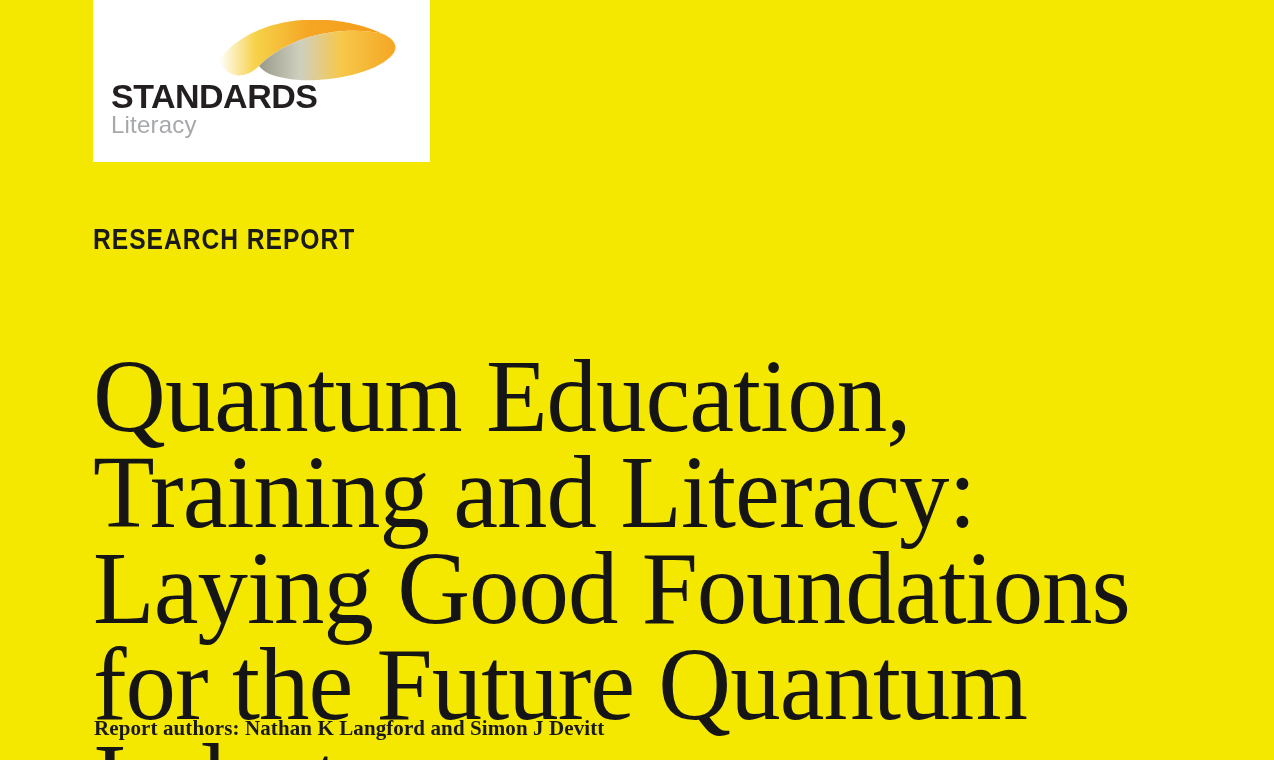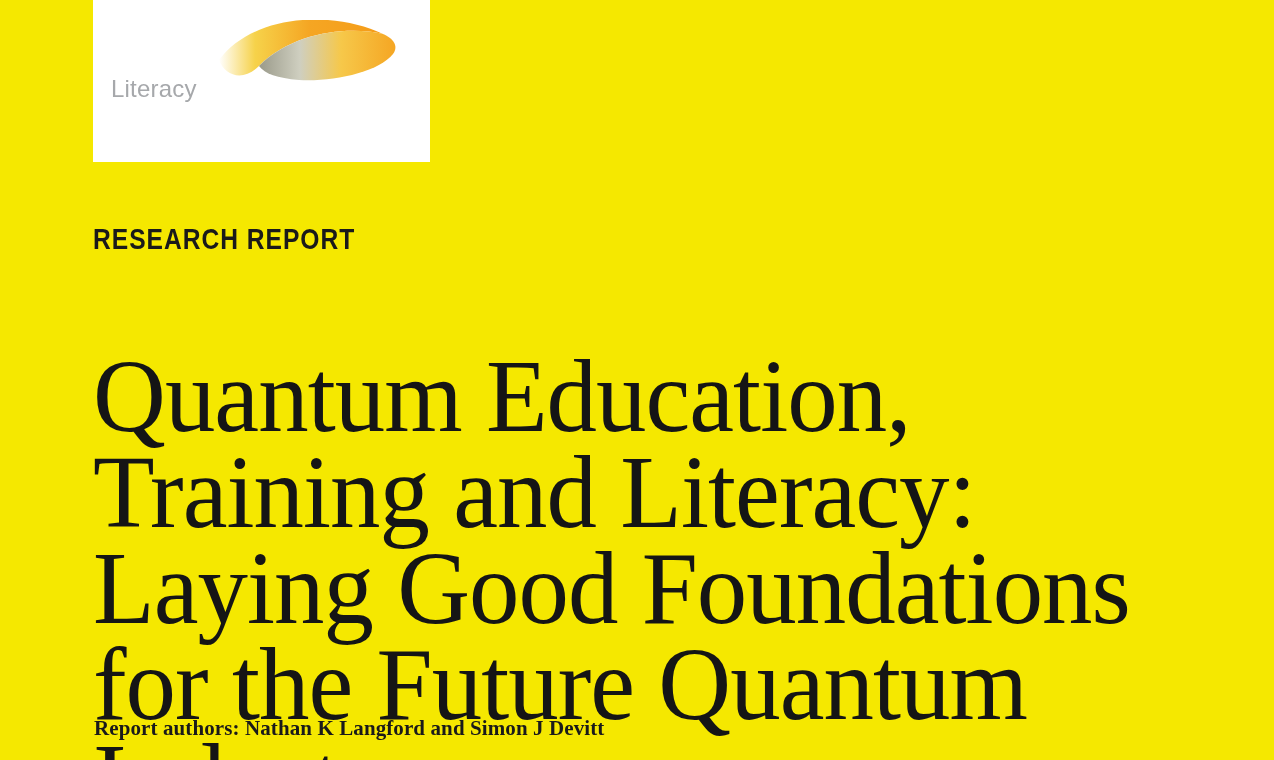--- a/index.html
+++ b/index.html
@@ -120,20 +120,21 @@
             <stop offset="60%" stop-color="#f6c84a"></stop>
             <stop offset="100%" stop-color="#f5a623"></stop>
           </linearGradient>
         </defs>
         <path d="M6 40 C 40 -6, 120 -10, 170 14 C 135 6, 80 12, 46 46 C 30 62, 12 56, 6 40 Z" fill="url(#gradTop)"></path>
         <path d="M46 46 C 80 12, 135 6, 170 14 C 180 18, 186 26, 180 34 C 166 52, 120 62, 86 60 C 64 58, 52 54, 46 46 Z" fill="url(#gradBot)"></path>
       </svg>
     </div>
 
     <div class="logo-wordmark">
+      <div class="logo-standards">STANDARDS</div>
       <div class="logo-australia">Literacy</div>
     </div>
 
   </div>
 
   <div class="kicker">RESEARCH REPORT</div>
 
   <h1 class="title">Quantum Education, Training and Literacy: Laying Good Foundations for the Future Quantum Industry</h1>
 
   <div class="authors">Report authors: Nathan K Langford and Simon J Devitt</div>

